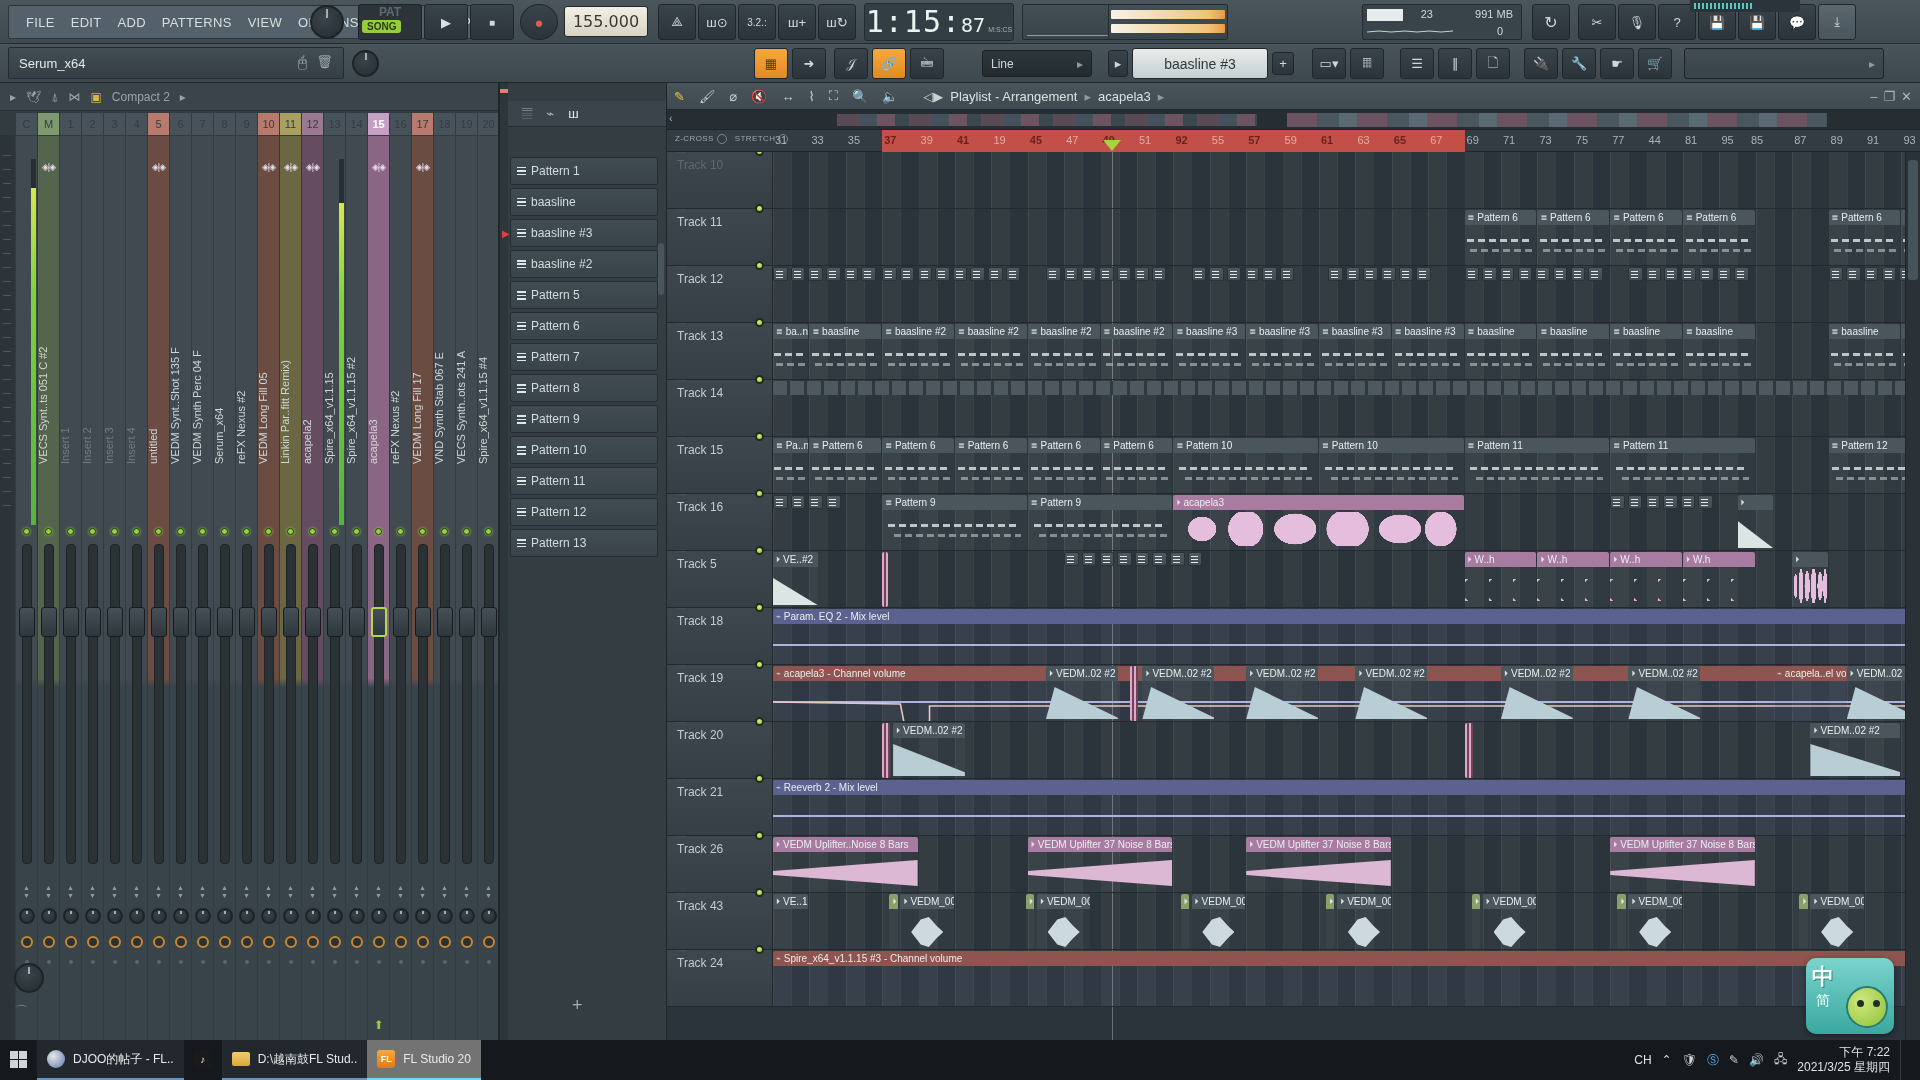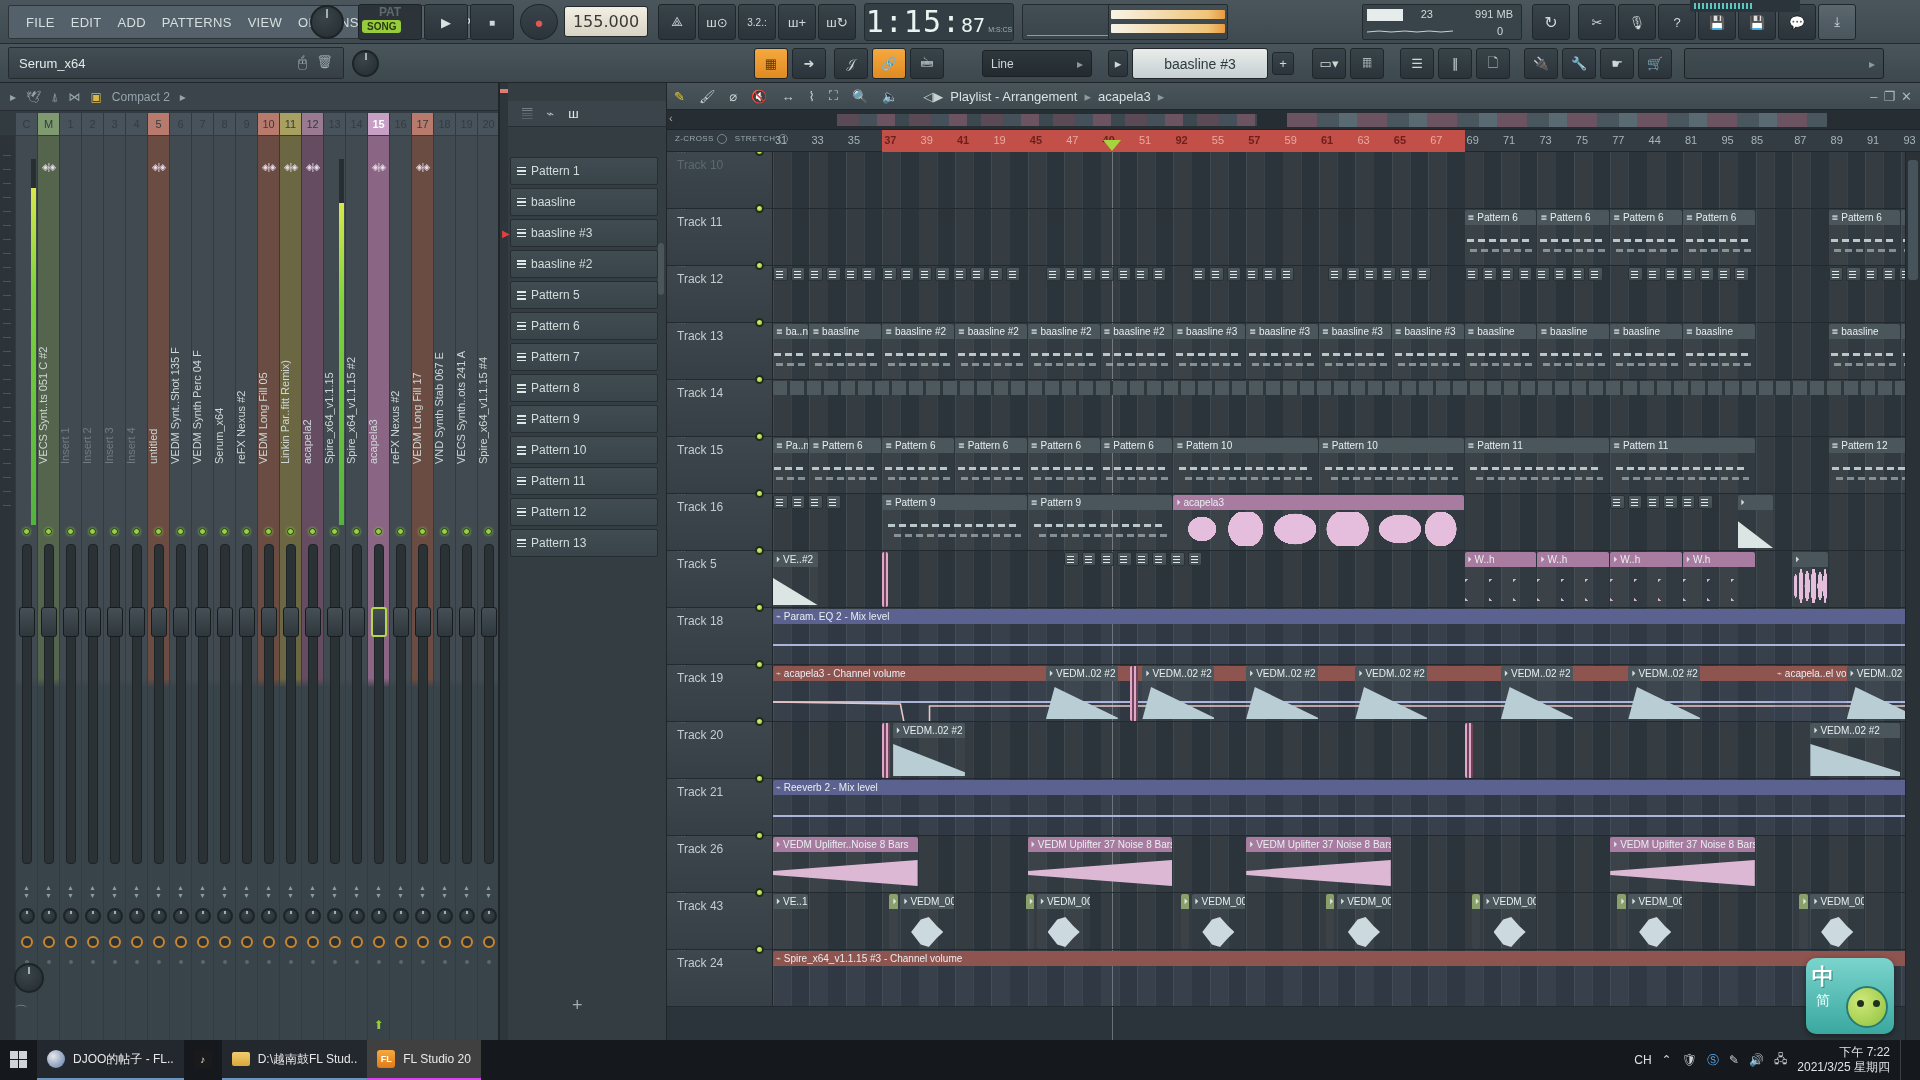--- a/index.html
+++ b/index.html
@@ -112,21 +112,21 @@
   .strip14 { position:absolute; top:1px; height:14px; background:repeating-linear-gradient(90deg,#4d585f 0 14px,#2f383d 14px 17px); border-radius:2px;}
   #plscroll { position:absolute; right:0; top:69px; width:15px; bottom:0; background:#2a3237; border-left:1px solid #20262a;}
   #plscroll .th { position:absolute; left:2px; right:2px; top:8px; height:120px; background:#47535a; border-radius:3px;}
   #zcross { position:absolute; left:8px; top:4px; font-size:8px; color:#9aa8ad; letter-spacing:.4px; display:flex; gap:8px; align-items:center;}
   .tog { width:10px; height:10px; border-radius:50%; border:1px solid #78878d; display:inline-block; vertical-align:middle; margin-left:3px;}
 
   
   #taskbar { left:0; top:1040px; width:1920px; height:40px; background:#15181d; display:flex; align-items:center; z-index:50;}
   .tb-app { height:40px; display:flex; align-items:center; gap:8px; padding:0 10px; color:#e8e8e8; font-size:12px; border-bottom:2px solid transparent; }
   .tb-app.lit { background:#23272e; border-bottom:2px solid #6a94c0; }
-  .tb-app.active { background:#404040; border-bottom:2px solid #d946ef; }
+  .tb-app.active { background:#737373; border-bottom:2px solid #7dd3fc; }
   .winlogo { width:17px; height:17px; display:grid; grid-template-columns:8px 8px; grid-gap:1px; }
   .winlogo b { background:#cfd4d8; }
   #tray { margin-left:auto; display:flex; align-items:center; color:#dfe3e6; font-size:12px; gap:10px; padding-right:14px; }
   #clock { text-align:right; font-size:12px; line-height:15px; }
   .trayico { font-size:12px; color:#cfd4d8; }
   #edgebtn { width:6px; height:40px; border-left:1px solid #3a3f46; }
 
   
   #wm { left:1806px; top:958px; width:88px; height:76px; background:linear-gradient(#7ad4cc,#3aa8a0); border-radius:10px; box-shadow:0 2px 6px rgba(0,0,0,.4); overflow:hidden; }
   #wm .c1 { position:absolute; left:6px; top:4px; color:#fff; font-size:22px; font-weight:bold; text-shadow:1px 1px 0 #2a7a74;}

